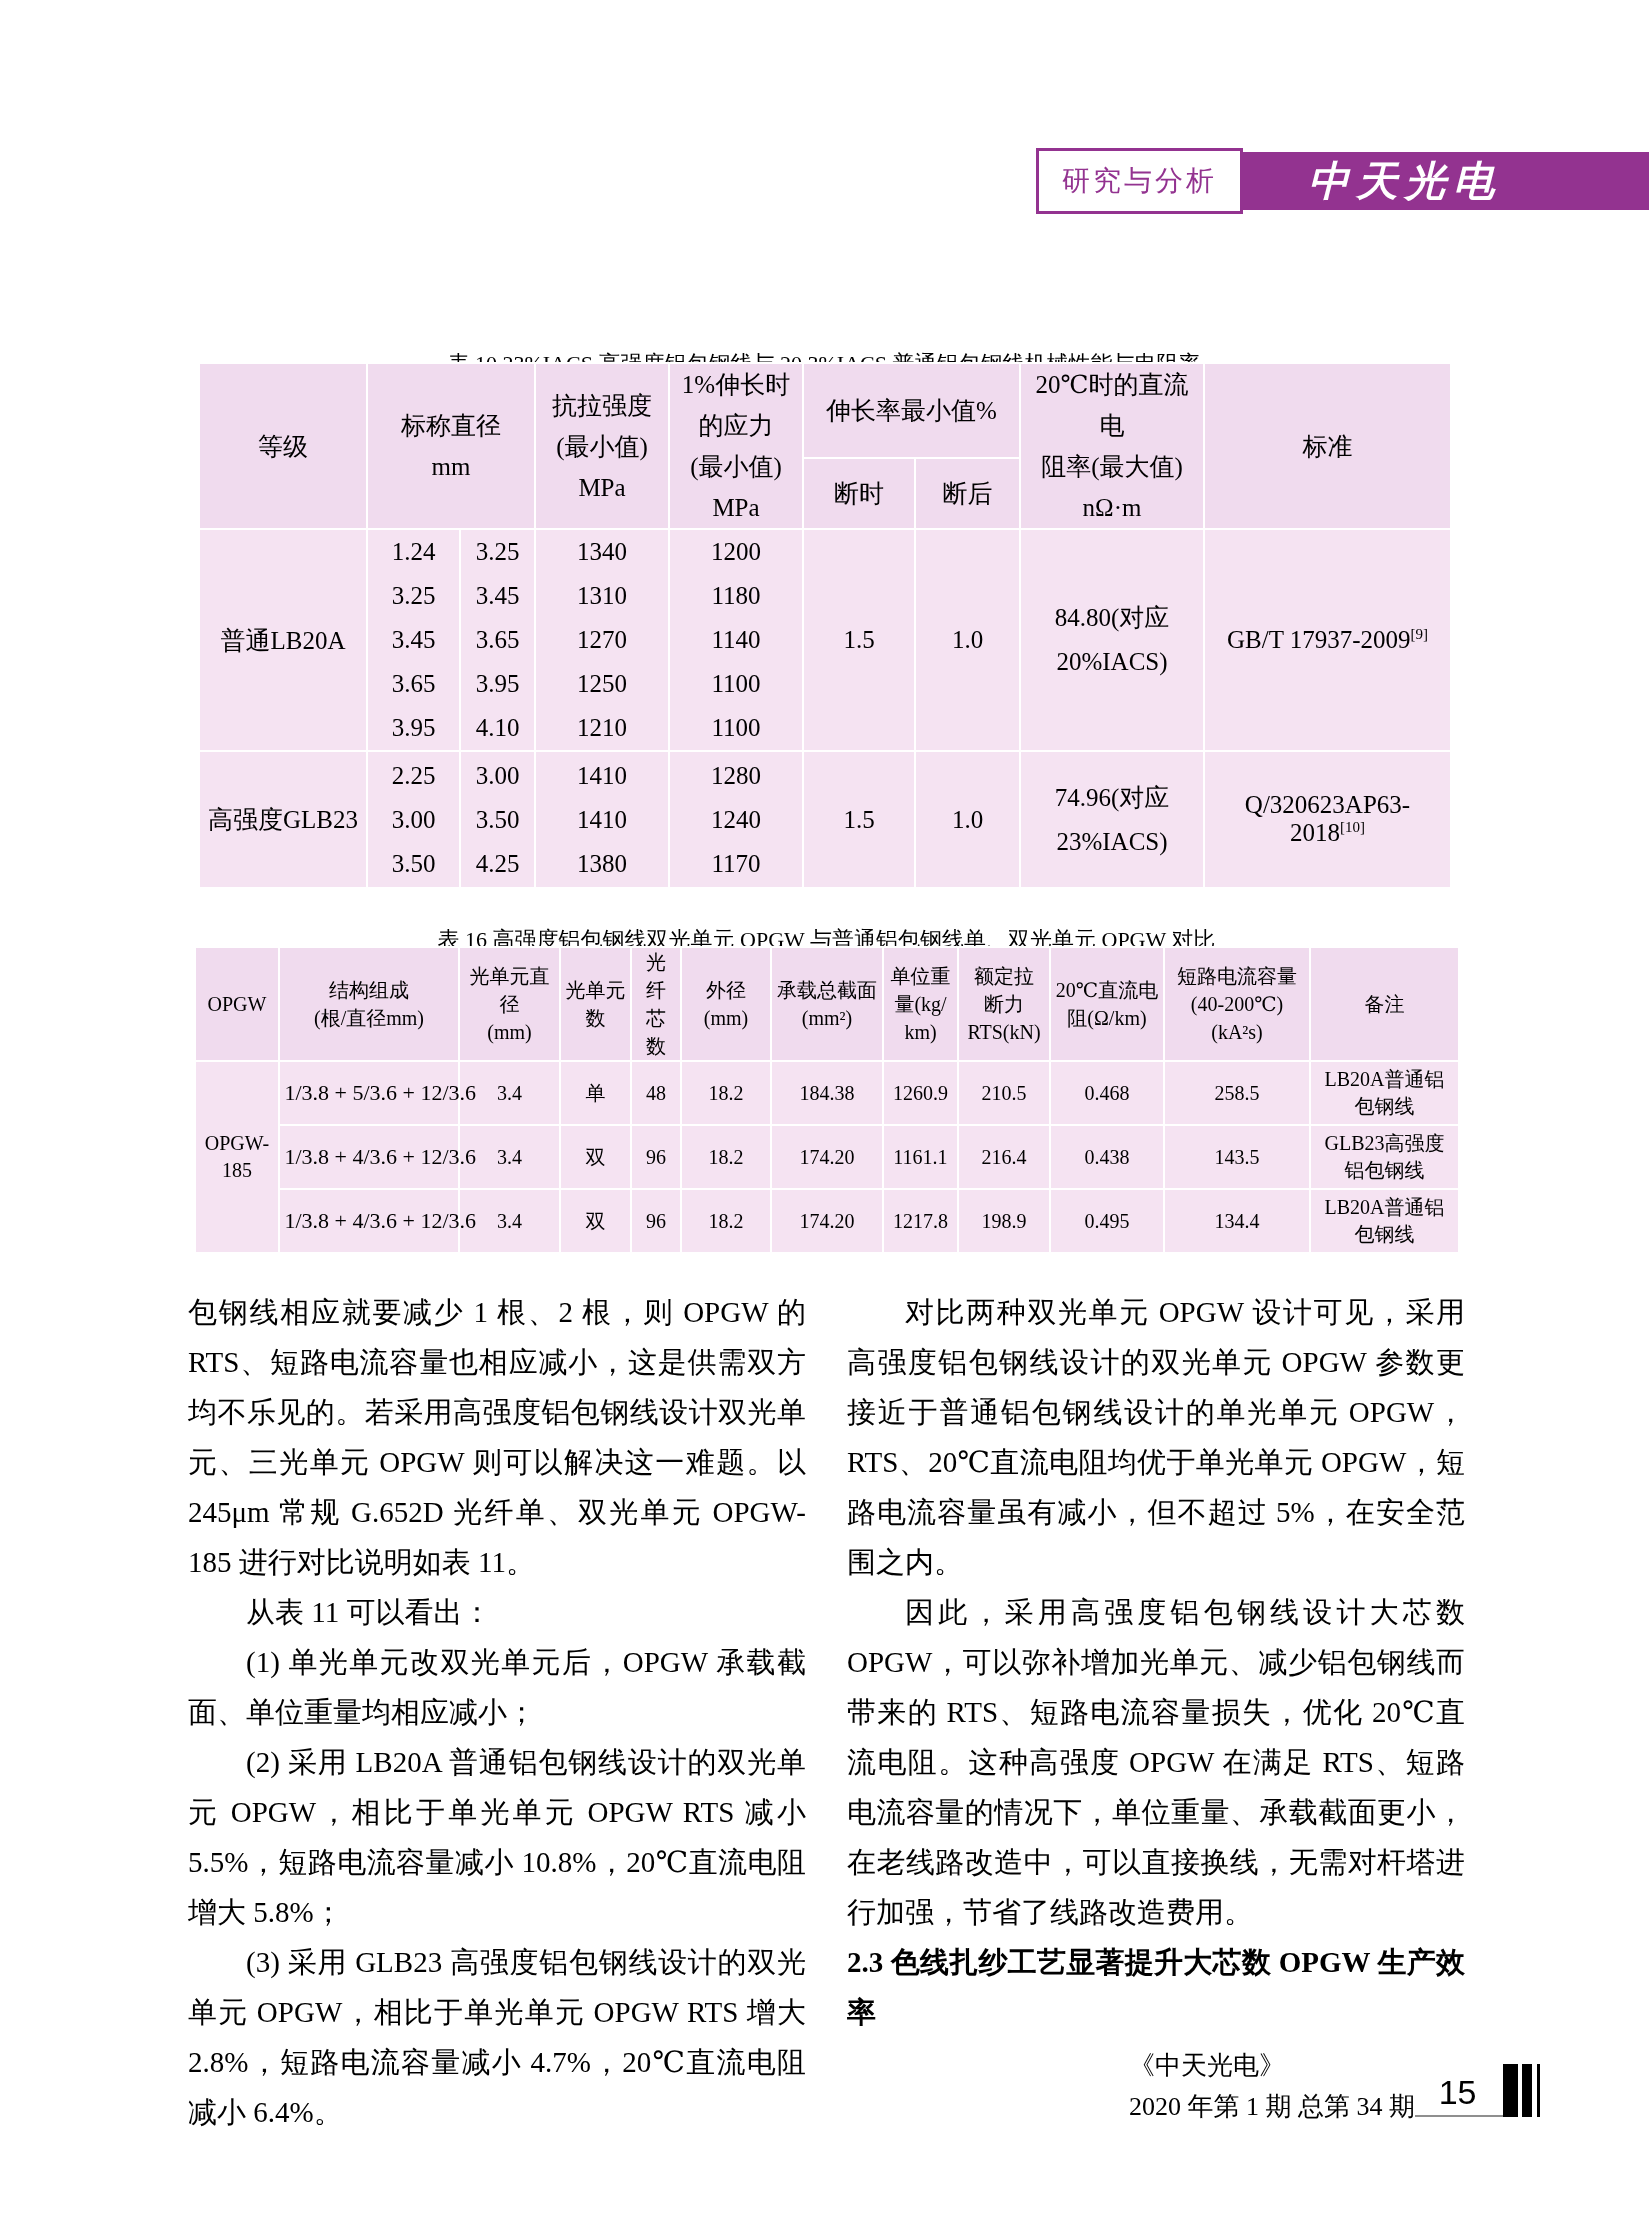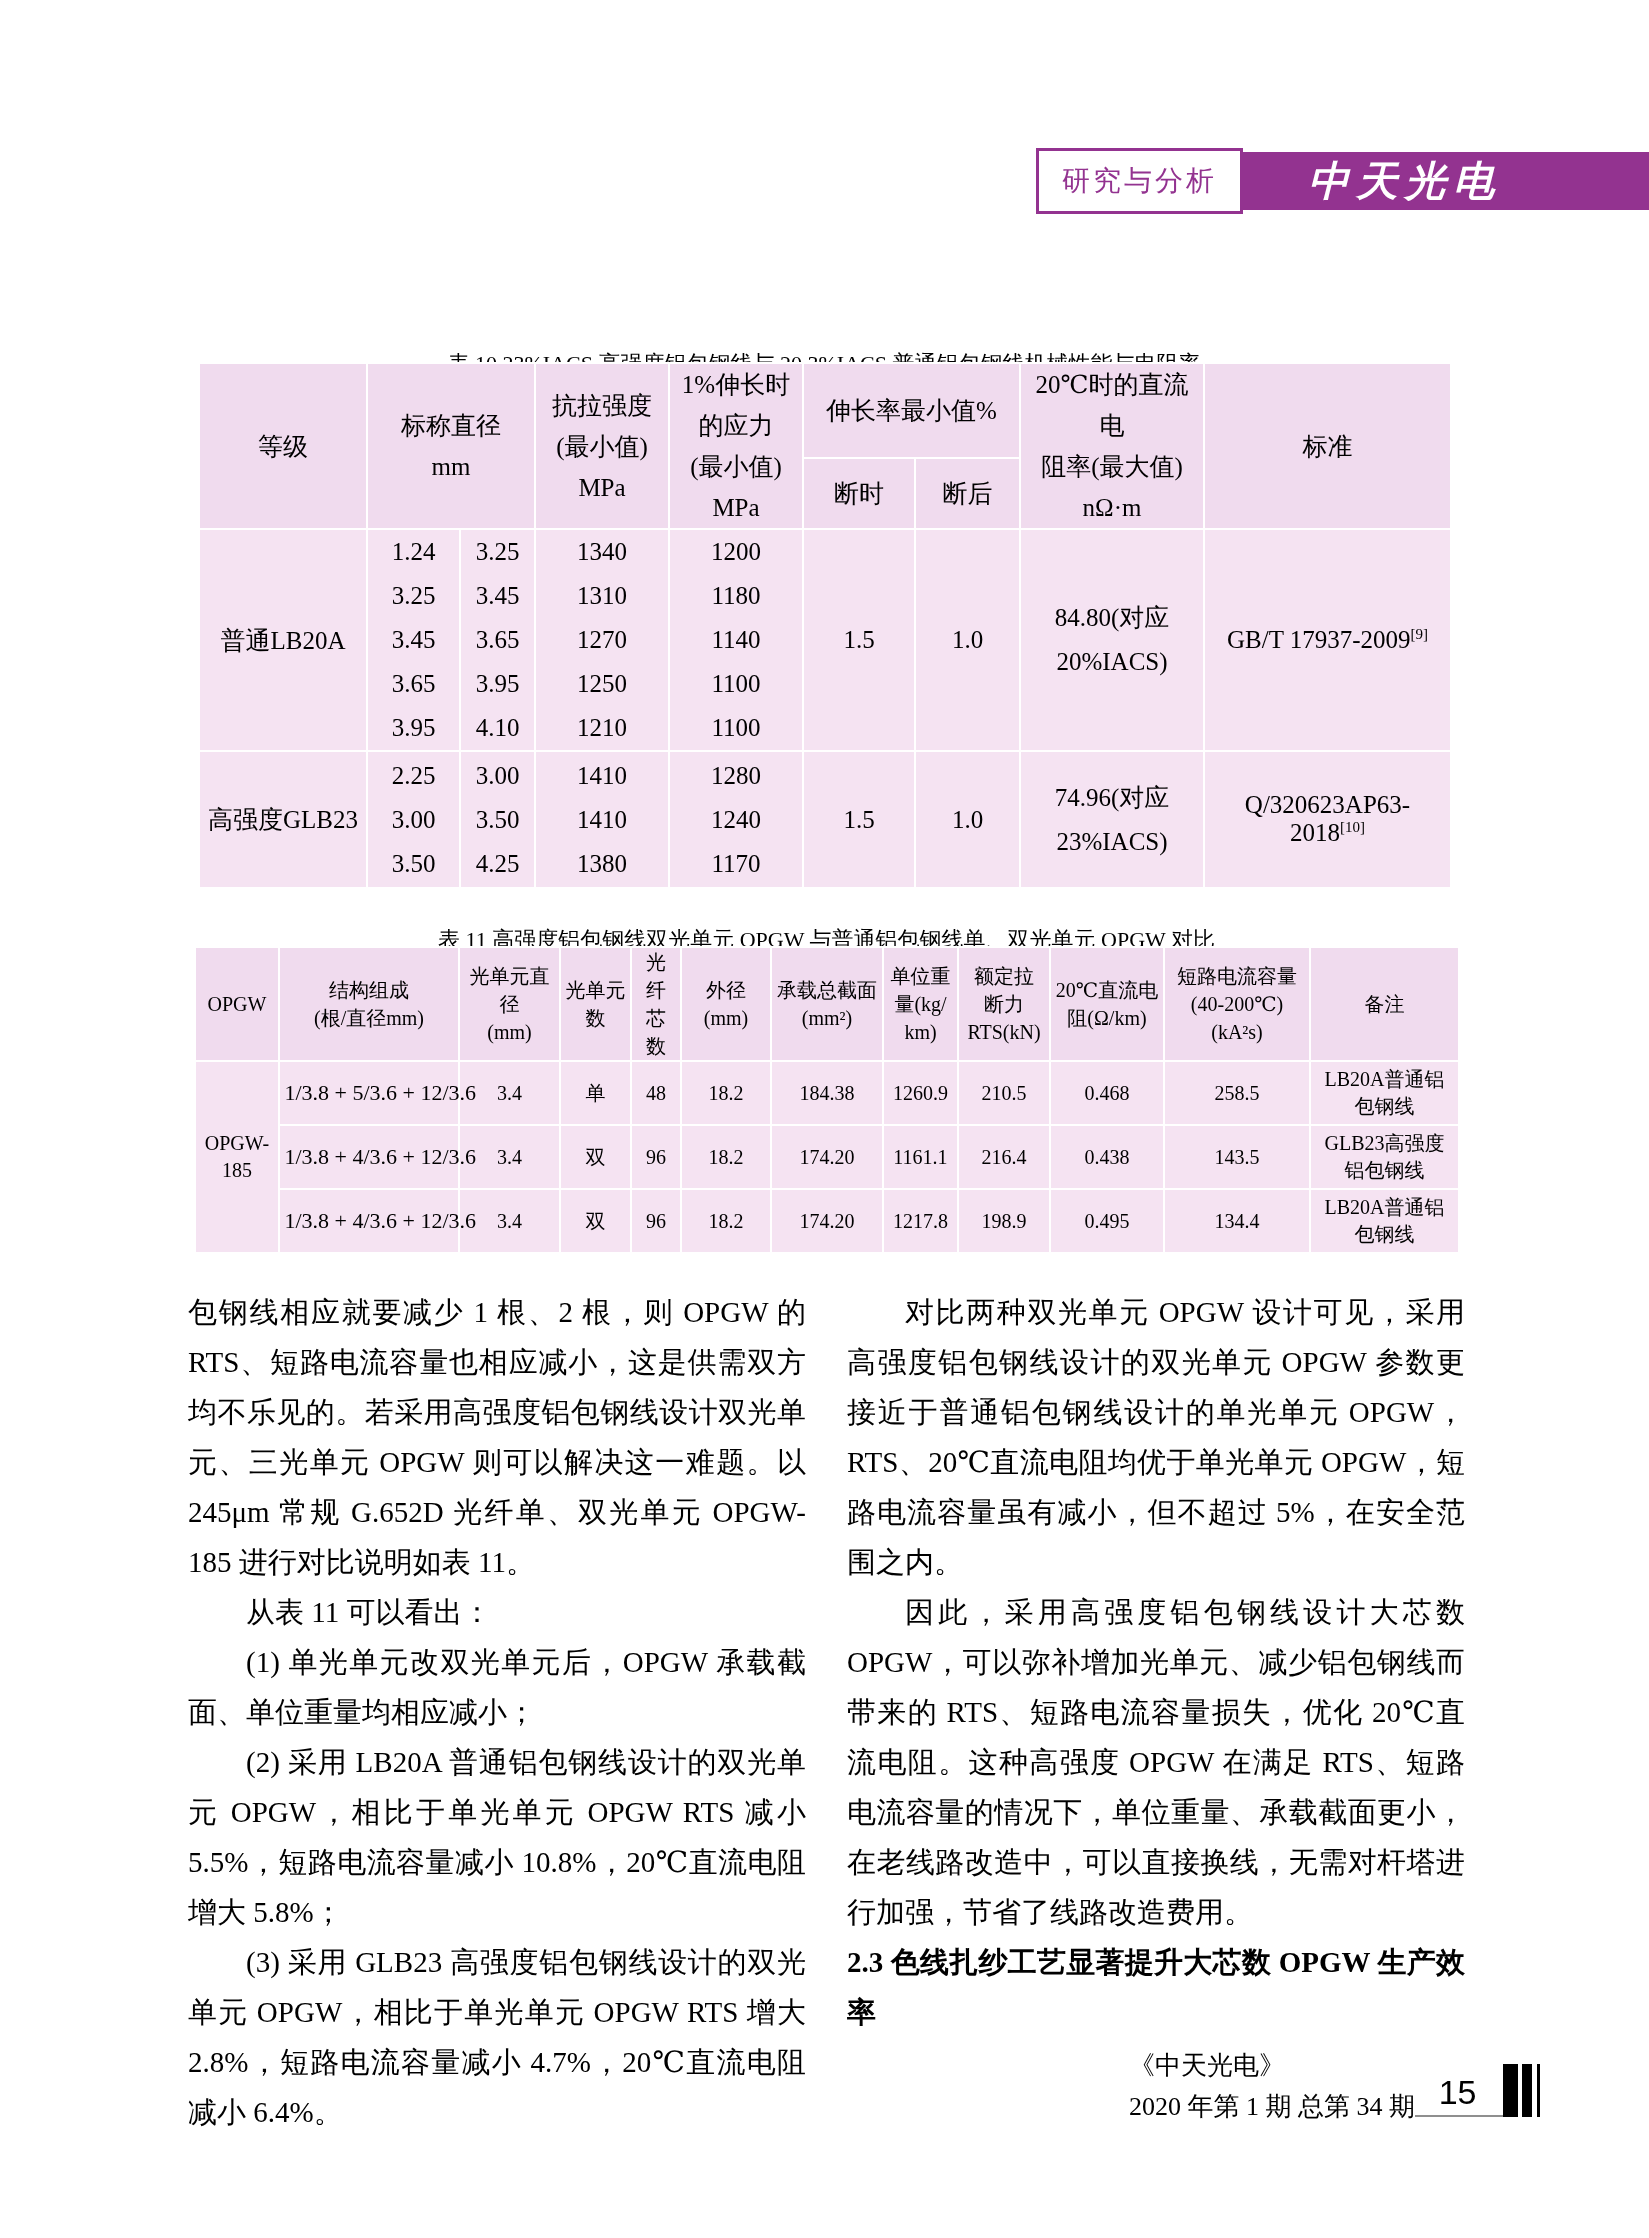--- a/index.html
+++ b/index.html
@@ -183,21 +183,21 @@
       <td>1.0</td>
       <td class="preline res">74.96(对应
 23%IACS)</td>
       <td>
         <span>Q/320623AP63-2018</span><sup>[10]</sup>
       </td>
     </tr>
   </tbody>
     </table>
 
-  <div class="tbl-title t11-title">表 11 高强度铝包钢线双光单元 OPGW 与普通铝包钢线单、双光单元 OPGW 对比</div>
+  <div class="tbl-title t11-title">表 16 高强度铝包钢线双光单元 OPGW 与普通铝包钢线单、双光单元 OPGW 对比</div>
   <table class="t11">
     <colgroup>
       <col style="width:84px">
         <col style="width:180px">
         <col style="width:101px">
       <col style="width:71px">
         <col style="width:50px">
         <col style="width:90px">
       <col style="width:112px">
         <col style="width:75px">

